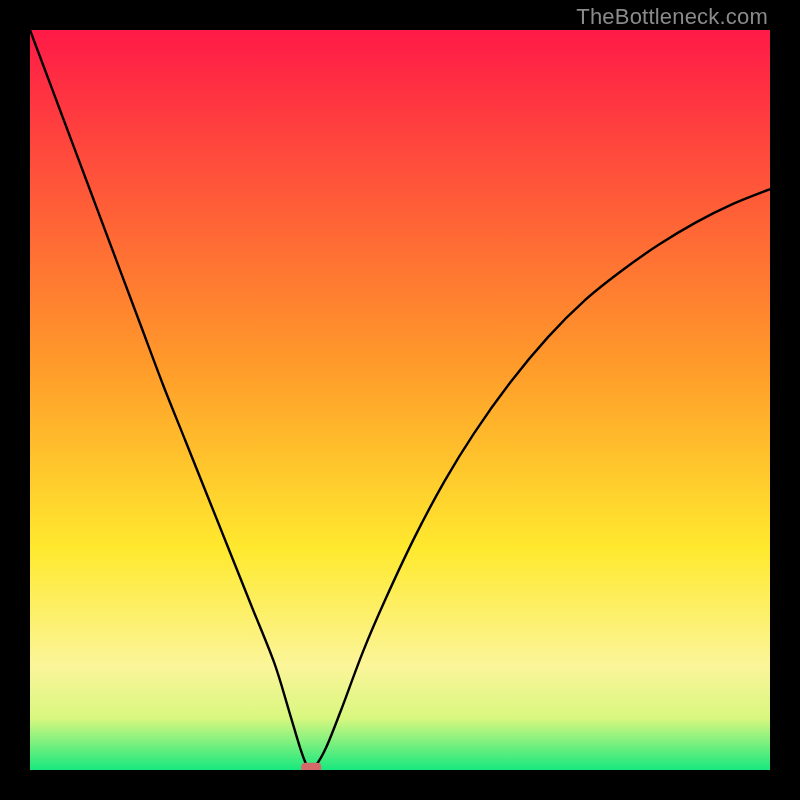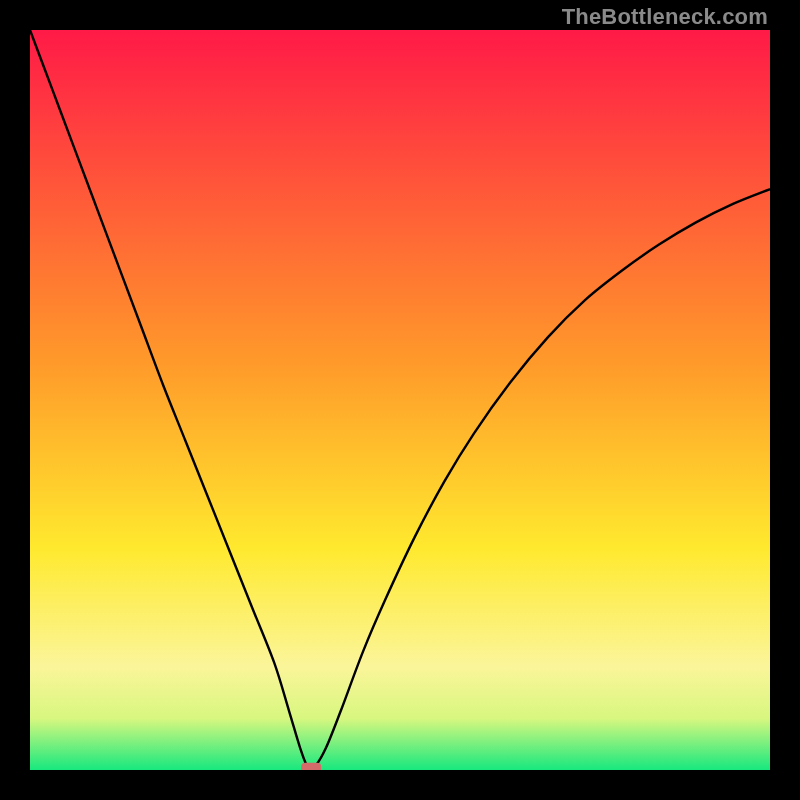--- a/index.html
+++ b/index.html
@@ -25,21 +25,21 @@
     top: 0;
     width: 740px;
     height: 740px;
   }
   .watermark {
     position: absolute;
     top: 4px;
     right: 32px;
     color: #8a8a8a;
     font-size: 22px;
-    font-weight: 700;
+    font-weight: 400;
     letter-spacing: 0.2px;
     font-family: Arial, sans-serif;
   }
   svg {
     display: block;
   }
 </style>
 </head>
 <body>
 

